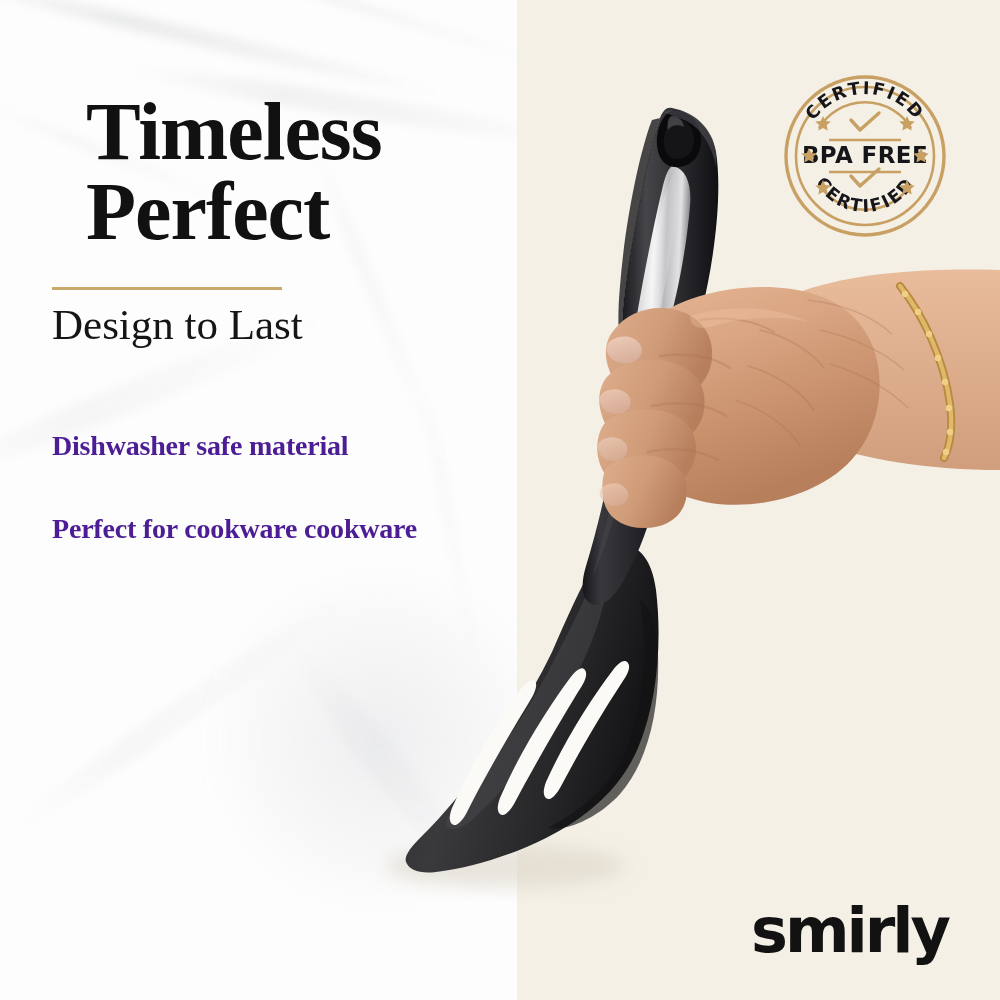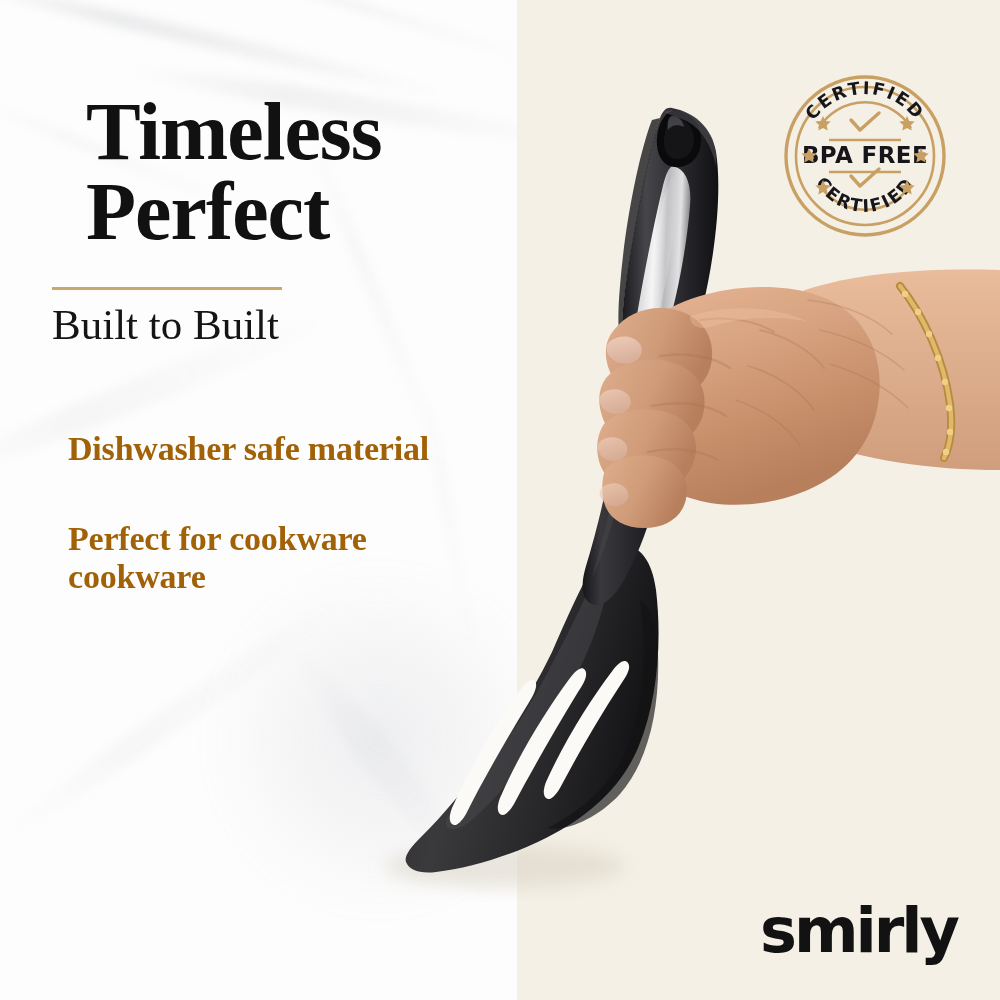--- a/index.html
+++ b/index.html
@@ -79,32 +79,31 @@
     color:#151515;
   }
 
   .features {
     position:absolute; left:52px; top:430px;
     width:420px;
   }
   .feature {
     font-family:"Liberation Serif", serif;
     font-weight:700;
-    font-size:34px;
+    font-size:28px;
     line-height:1.12;
-    color:#a16207;
+    color:#4c1d95;
     margin-bottom:52px;
     letter-spacing:-0.2px;
-    margin-left:16px;
   }
   .feature:last-child { margin-bottom:0; }
 
   
   .brand {
-    position:absolute; right:43px; bottom:38px;
+    position:absolute; right:52px; bottom:38px;
     font-family:"DejaVu Sans", sans-serif;
     font-weight:700;
     font-size:62px;
     letter-spacing:-3px;
     color:#121212;
     line-height:1;
     text-align:right;
   }
 
   
@@ -374,21 +373,21 @@
     </svg>
   </div>
 
   <div class="headline">
     <span>Timeless</span>
     <span class="l2">Perfect</span>
   </div>
 
   <div class="rule"></div>
 
-  <div class="subhead">Built to Built</div>
+  <div class="subhead">Design to Last</div>
 
   <div class="features">
     <div class="feature">Dishwasher safe material</div>
     <div class="feature">Perfect for cookware cookware</div>
   </div>
 
   <div class="badge">
     <svg viewBox="0 0 168 168" xmlns="http://www.w3.org/2000/svg">
       <defs>
         <path id="arcTop" d="M 22,84 A 62,62 0 0 1 146,84"></path>

